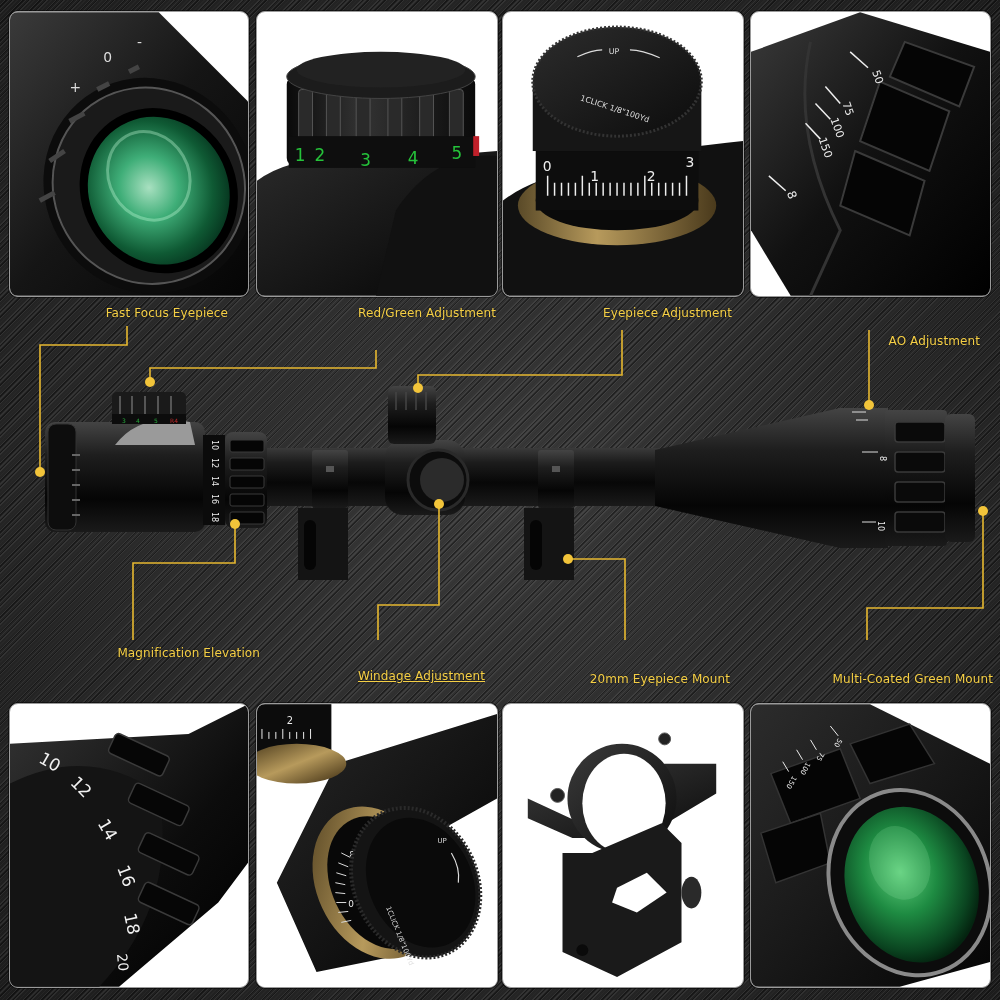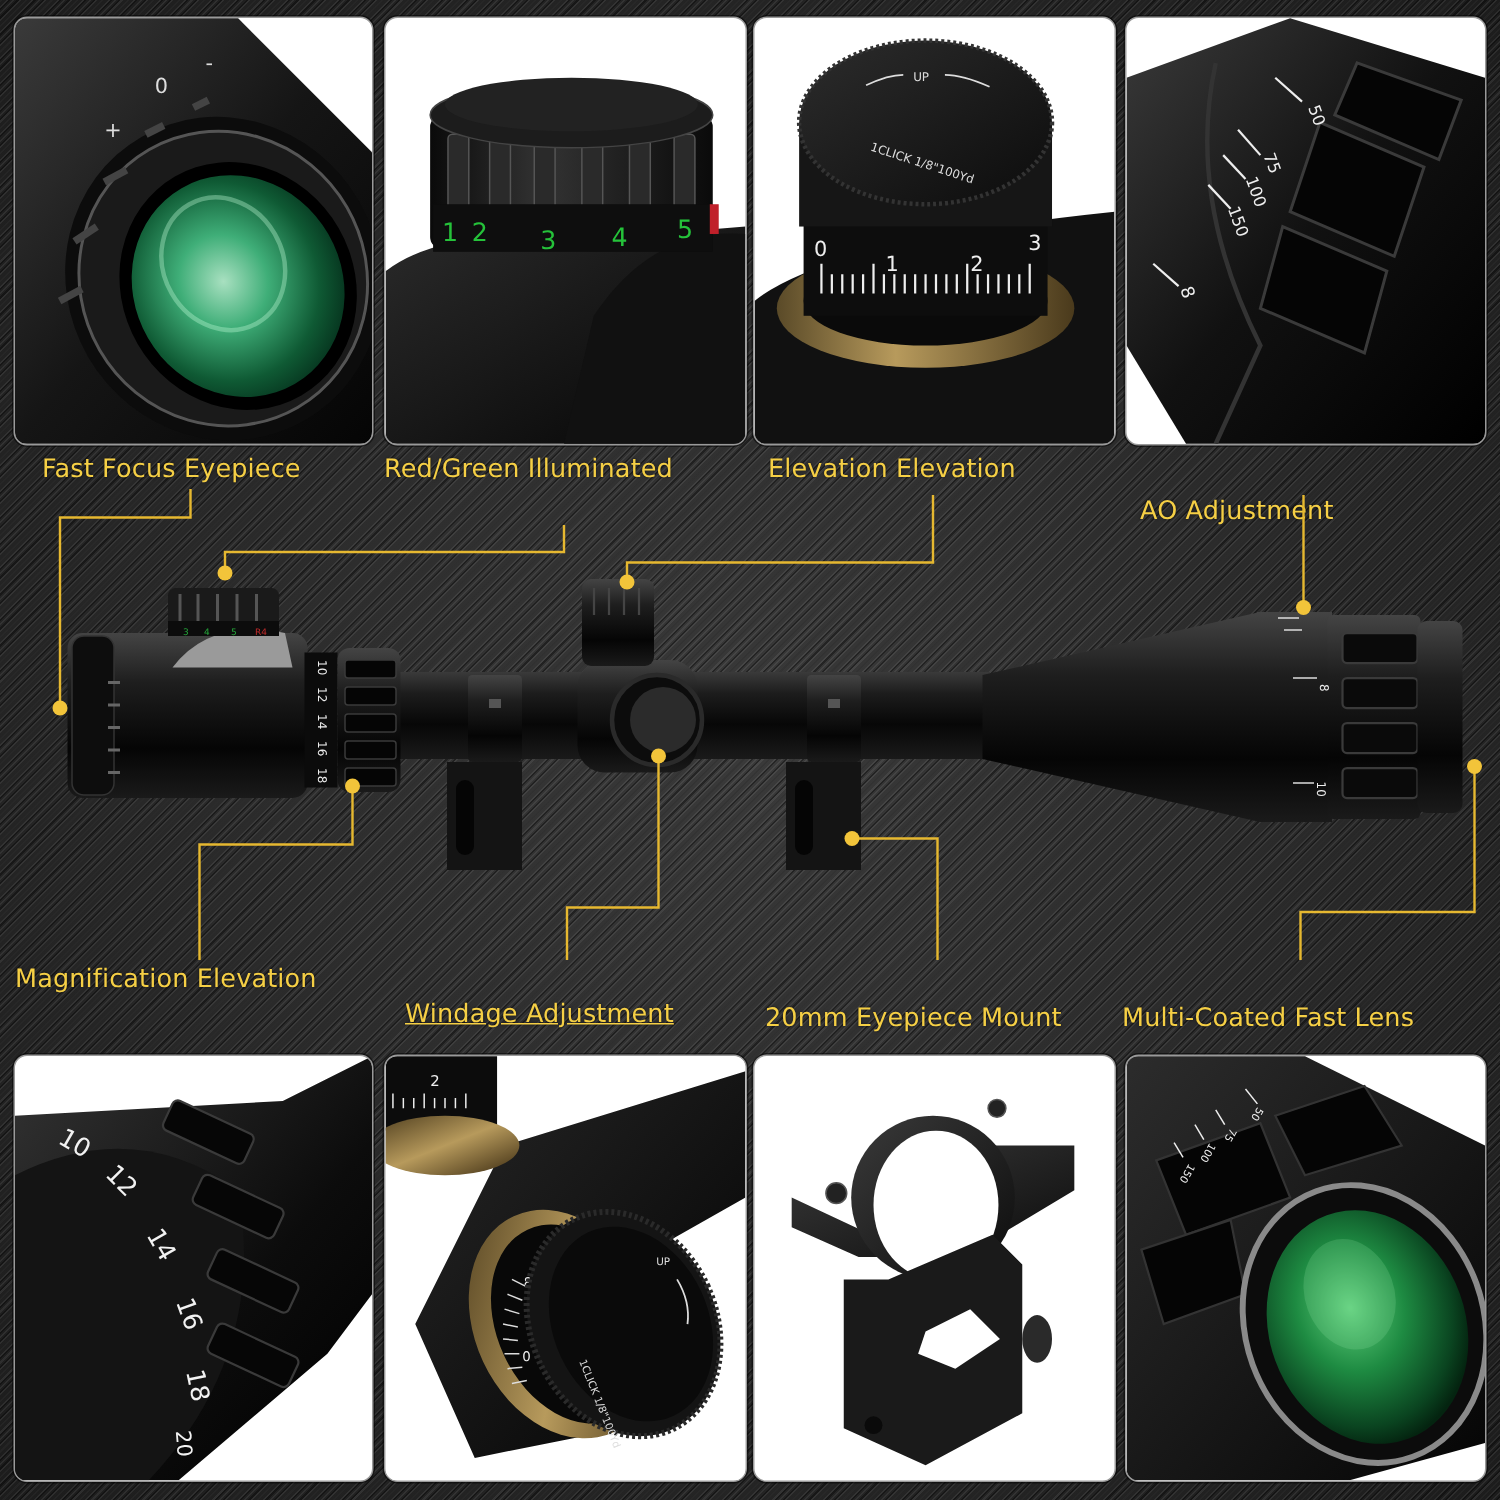--- a/index.html
+++ b/index.html
@@ -18,23 +18,23 @@
     background: #ffffff;
     border-radius: 9px;
     overflow: hidden;
     border: 1px solid #9a9a9a;
     box-shadow: 0 0 0 1px rgba(0,0,0,0.5);
   }
   .panel svg { width: 100%; height: 100%; display: block; }
   .label {
     position: absolute;
     color: #f5cf45;
-    font-size: 17px;
+    font-size: 12px;
     line-height: 23px;
-    text-align: left;
+    text-align: right;
     white-space: nowrap;
     letter-spacing: 0.1px;
     text-shadow: 0 0 2px rgba(0,0,0,0.6);
   }
   .leaders { position: absolute; left: 0; top: 0; width: 1000px; height: 1000px; pointer-events: none; }
   .scope { position: absolute; left: 0; top: 340px; width: 1000px; height: 300px; }
   .dial-num { font-family: "DejaVu Sans", sans-serif; }
 </style>
 </head>
 <body>
@@ -188,23 +188,23 @@
     <text x="122" y="60" fill="#eee" font-size="11" transform="rotate(70 122 60)" class="dial-num">50</text>
     <text x="92" y="92" fill="#eee" font-size="11" transform="rotate(70 92 92)" class="dial-num">75</text>
     <text x="80" y="108" fill="#eee" font-size="11" transform="rotate(70 80 108)" class="dial-num">100</text>
     <text x="68" y="128" fill="#eee" font-size="11" transform="rotate(70 68 128)" class="dial-num">150</text>
     <text x="36" y="182" fill="#eee" font-size="12" transform="rotate(70 36 182)" class="dial-num">8</text>
   </svg>
 </div>
 
 <div class="label" style="left:28px;top:302px;width:200px;">Fast Focus Eyepiece</div>
 <div class="label" style="left:256px;top:302px;width:240px;">
-  <div>Red/Green Illuminated</div>
-</div>
-<div class="label" style="left:512px;top:302px;width:220px;">Elevation Elevation</div>
+  <div>Red/Green Adjustment</div>
+</div>
+<div class="label" style="left:512px;top:302px;width:220px;">Eyepiece Adjustment</div>
 <div class="label" style="left:760px;top:302px;width:220px;margin-top:28px;">AO Adjustment</div>
 
 <svg class="scope" viewBox="0 0 1000 300">
   <defs>
     <linearGradient id="tube" x1="0" y1="0" x2="0" y2="1">
       <stop offset="0%" stop-color="#3a3a3a"></stop>
       <stop offset="25%" stop-color="#1c1c1c"></stop>
       <stop offset="60%" stop-color="#070707"></stop>
       <stop offset="100%" stop-color="#1a1a1a"></stop>
     </linearGradient>
@@ -330,21 +330,21 @@
     <circle cx="568" cy="559" r="5"></circle>
     <circle cx="983" cy="511" r="5"></circle>
   </g>
 </svg>
 
 <div class="label" style="left:10px;top:642px;width:250px;">
   <div>Magnification Elevation</div>
 </div>
 <div class="label" style="left:270px;top:665px;width:215px;text-decoration:underline;">Windage Adjustment</div>
 <div class="label" style="left:510px;top:668px;width:220px;">20mm Eyepiece Mount</div>
-<div class="label" style="left:748px;top:668px;width:245px;">Multi-Coated Fast Lens</div>
+<div class="label" style="left:748px;top:668px;width:245px;">Multi-Coated Green Mount</div>
 
 <div class="panel" style="left:9px;top:703px;width:240px;height:285px;">
   <svg viewBox="0 0 240 285">
     <defs>
       <linearGradient id="mag5" x1="0" y1="0" x2="1" y2="1">
         <stop offset="0%" stop-color="#333"></stop>
         <stop offset="60%" stop-color="#0c0c0c"></stop>
         <stop offset="100%" stop-color="#000"></stop>
       </linearGradient>
     </defs>

